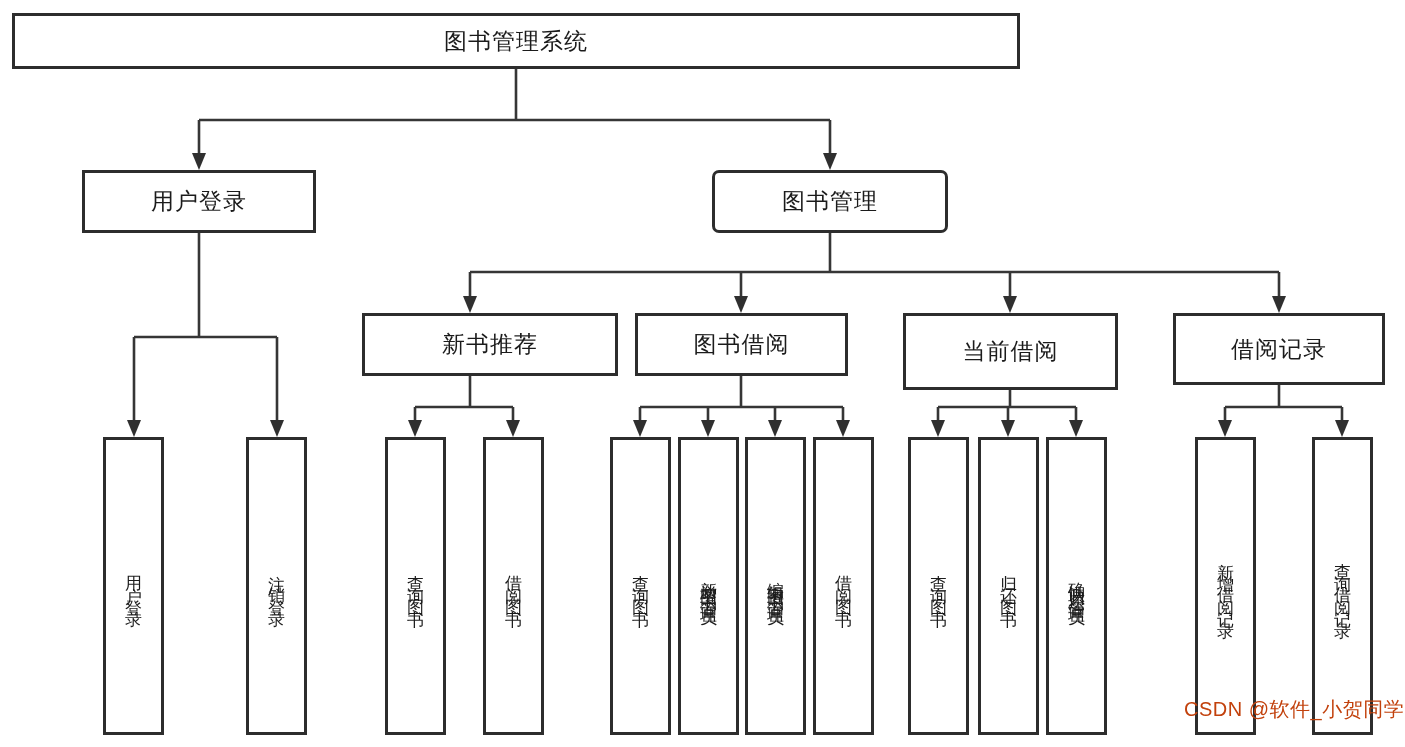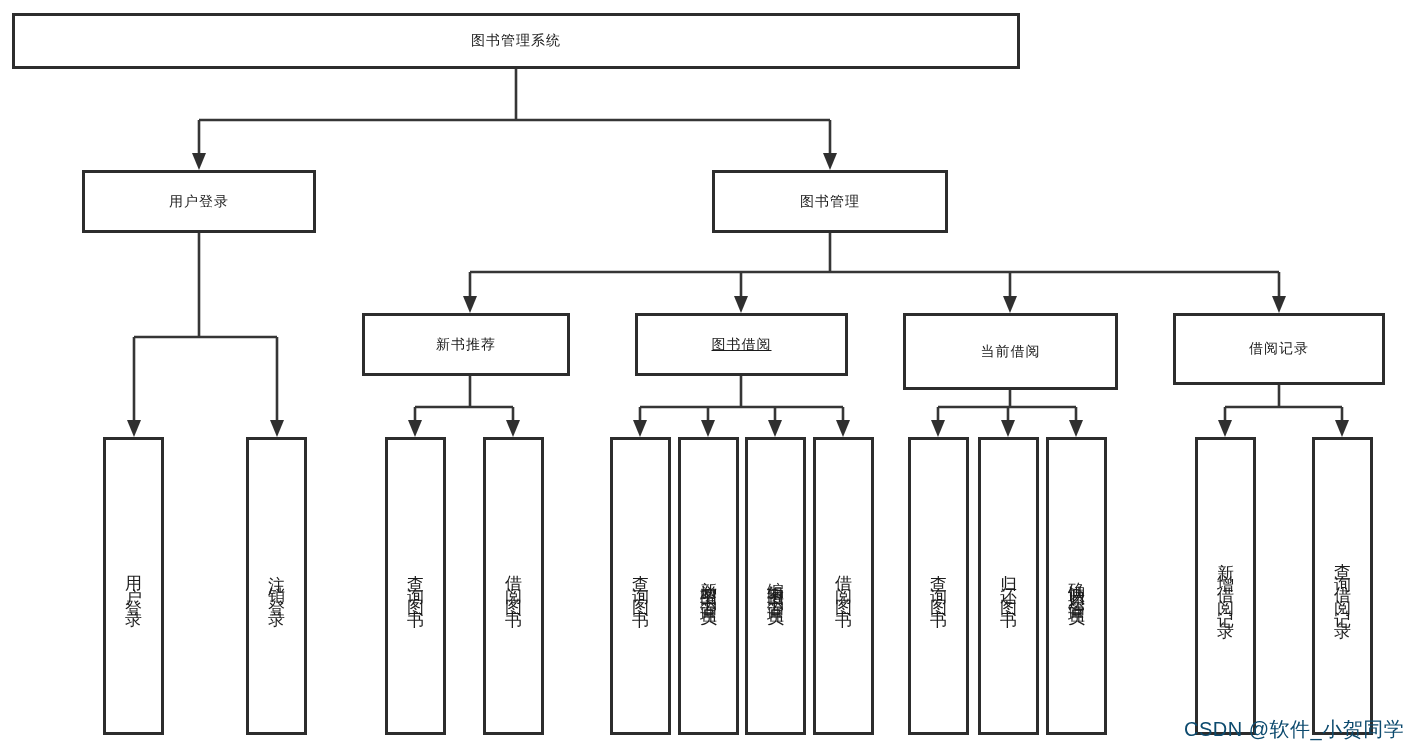--- a/index.html
+++ b/index.html
@@ -35,21 +35,21 @@
     box-sizing: border-box;
     background: #ffffff;
     border: 3px solid #2d2d2d;
     display: flex;
     align-items: center;
     justify-content: center;
     z-index: 2;
     color: #1b1b1b;
   }
   .hbox {
-    font-size: 14px;
+    font-size: 23px;
     letter-spacing: 1px;
     white-space: nowrap;
   }
   .leaf {
     top: 437px;
     width: 61px;
     height: 298px;
   }
   .leaf .vtext {
     writing-mode: vertical-rl;
@@ -58,24 +58,24 @@
     letter-spacing: 12px;
     line-height: 1;
     color: #1b1b1b;
   }
   .leaf .vtext.long {
     letter-spacing: 4px;
   }
   .watermark {
     position: absolute;
     left: 1184px;
-    top: 716px;
+    top: 696px;
     z-index: 5;
     font-size: 20px;
-    color: #0c4a6e;
+    color: #c2410c;
     white-space: nowrap;
     letter-spacing: 0.5px;
   }
 </style>
 </head>
 <body>
 
 <div class="canvas">
 
   <svg class="connectors" viewBox="0 0 1405 747" aria-hidden="true">
@@ -114,28 +114,28 @@
     <polygon points="1335,420 1349,420 1342,437"></polygon>
   </svg>
 
   <div class="box hbox" style="left:12px; top:13px; width:1008px; height:56px;">
     <span>图书管理系统</span>
   </div>
 
   <div class="box hbox" style="left:82px; top:170px; width:234px; height:63px;">
     <span>用户登录</span>
   </div>
-  <div class="box hbox" style="left:712px; top:170px; width:236px; height:63px;">
+  <div class="box hbox" style="left:712px; top:170px; width:236px; height:63px;border-radius:7px;">
     <span>图书管理</span>
   </div>
 
-  <div class="box hbox" style="left:362px; top:313px; width:208px; height:63px;">
+  <div class="box hbox" style="left:362px; top:313px; width:256px; height:63px;">
     <span>新书推荐</span>
   </div>
-  <div class="box hbox" style="left:635px; top:313px; width:213px; height:63px;text-decoration:underline;">
+  <div class="box hbox" style="left:635px; top:313px; width:213px; height:63px;">
     <span>图书借阅</span>
   </div>
   <div class="box hbox" style="left:903px; top:313px; width:215px; height:77px;">
     <span>当前借阅</span>
   </div>
   <div class="box hbox" style="left:1173px; top:313px; width:212px; height:72px;">
     <span>借阅记录</span>
   </div>
 
   <div class="box leaf" style="left:103px;">

